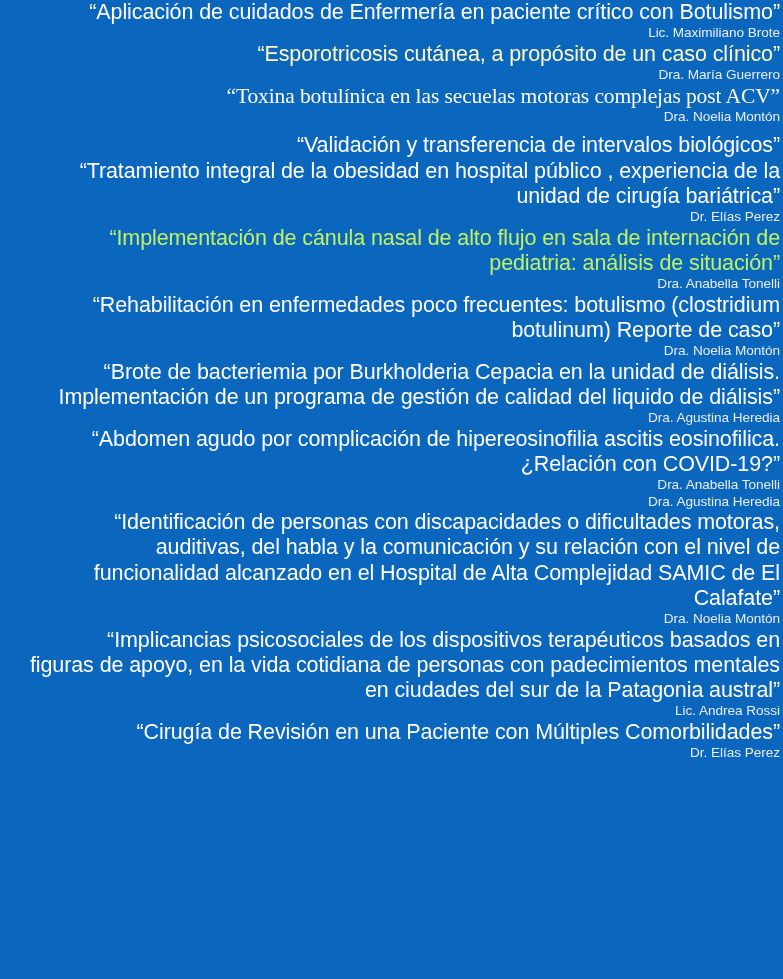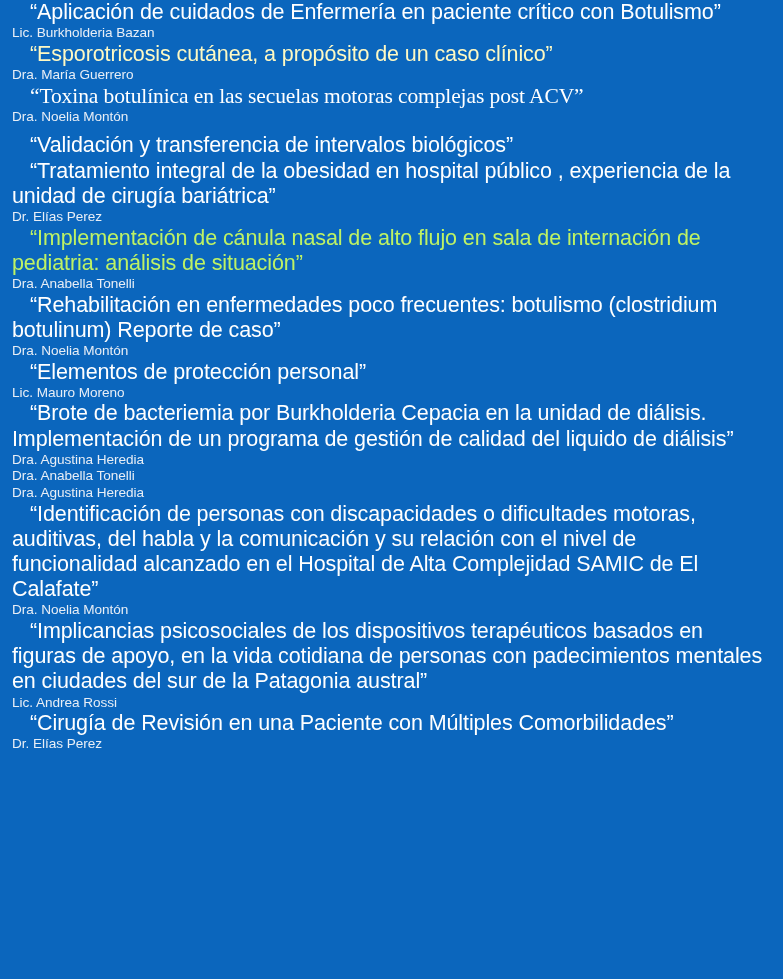--- a/index.html
+++ b/index.html
@@ -18,23 +18,24 @@
   #slide {
     position: relative;
     width: 783px;
     height: 979px;
     background: #0b66bd;
     box-sizing: border-box;
     padding: 0;
   }
   #entry-list {
     position: absolute;
-    left: 12px;
+    left: 28px;
     top: 0px;
     width: 752px;
+    text-align: right;
   }
   .entry {
     margin: 0;
     padding: 0;
   }
   .entry-title {
     display: block;
     color: #ffffff;
     font-size: 21.5px;
     line-height: 25.2px;
@@ -57,21 +58,21 @@
     text-indent: 0;
   }
 </style>
 </head>
 <body style="background: rgb(11, 102, 189);">
 
 <div id="slide" style="background: rgb(11, 102, 189);">
   <div id="entry-list">
       <div class="entry">
         <span class="entry-title" style="color: rgb(255, 255, 255);">“Aplicación de cuidados de Enfermería en paciente crítico con Botulismo”</span>
-        <span class="entry-author" style="color: rgb(232, 238, 246);">Lic. Burkholderia Bazan</span>
+        <span class="entry-author" style="color: rgb(232, 238, 246);">Lic. Maximiliano Brote</span>
       </div>
       <div class="entry">
         <span class="entry-title" style="color: #fef9c3;">“Esporotricosis cutánea, a propósito de un caso clínico”</span>
         <span class="entry-author" style="color: rgb(232, 238, 246);">Dra. María Guerrero</span>
       </div>
       <div class="entry">
         <span class="entry-title" style="color: rgb(255, 255, 255); font-family: Liberation Serif, serif;">“Toxina botulínica en las secuelas motoras complejas post ACV”</span>
         <span class="entry-author" style="color: rgb(232, 238, 246);">Dra. Noelia Montón</span>
       </div>
       <div class="entry">
@@ -83,28 +84,25 @@
       </div>
       <div class="entry">
         <span class="entry-title" style="color: #bef264;">“Implementación de cánula nasal de alto flujo en sala de internación de pediatria: análisis de situación”</span>
         <span class="entry-author" style="color: rgb(232, 238, 246);">Dra. Anabella Tonelli</span>
       </div>
       <div class="entry">
         <span class="entry-title" style="color: rgb(255, 255, 255);">“Rehabilitación en enfermedades poco frecuentes: botulismo (clostridium botulinum) Reporte de caso”</span>
         <span class="entry-author" style="color: rgb(232, 238, 246);">Dra. Noelia Montón</span>
       </div>
       <div class="entry">
-        <span class="entry-title" style="color: rgb(255, 255, 255);">“Elementos de protección personal”</span>
-        <span class="entry-author" style="color: rgb(232, 238, 246);">Lic. Mauro Moreno</span>
-      </div>
-      <div class="entry">
         <span class="entry-title" style="color: rgb(255, 255, 255);">“Brote de bacteriemia por Burkholderia Cepacia en la unidad de diálisis. Implementación de un programa de gestión de calidad del liquido de diálisis”</span>
         <span class="entry-author" style="color: rgb(232, 238, 246);">Dra. Agustina Heredia</span>
       </div>
       <div class="entry">
+        <span class="entry-title" style="color: rgb(255, 255, 255);">“Abdomen agudo por complicación de hipereosinofilia ascitis eosinofilica. ¿Relación con COVID-19?”</span>
         <span class="entry-author" style="color: rgb(232, 238, 246);">Dra. Anabella Tonelli</span>
       </div>
       <div class="entry">
         <span class="entry-author" style="color: rgb(232, 238, 246);">Dra. Agustina Heredia</span>
       </div>
       <div class="entry">
         <span class="entry-title" style="color: rgb(255, 255, 255);">“Identificación de personas con discapacidades o dificultades motoras, auditivas, del habla y la comunicación y su relación con el nivel de funcionalidad alcanzado en el Hospital de Alta Complejidad SAMIC de El Calafate”</span>
         <span class="entry-author" style="color: rgb(232, 238, 246);">Dra. Noelia Montón</span>
       </div>
       <div class="entry">

